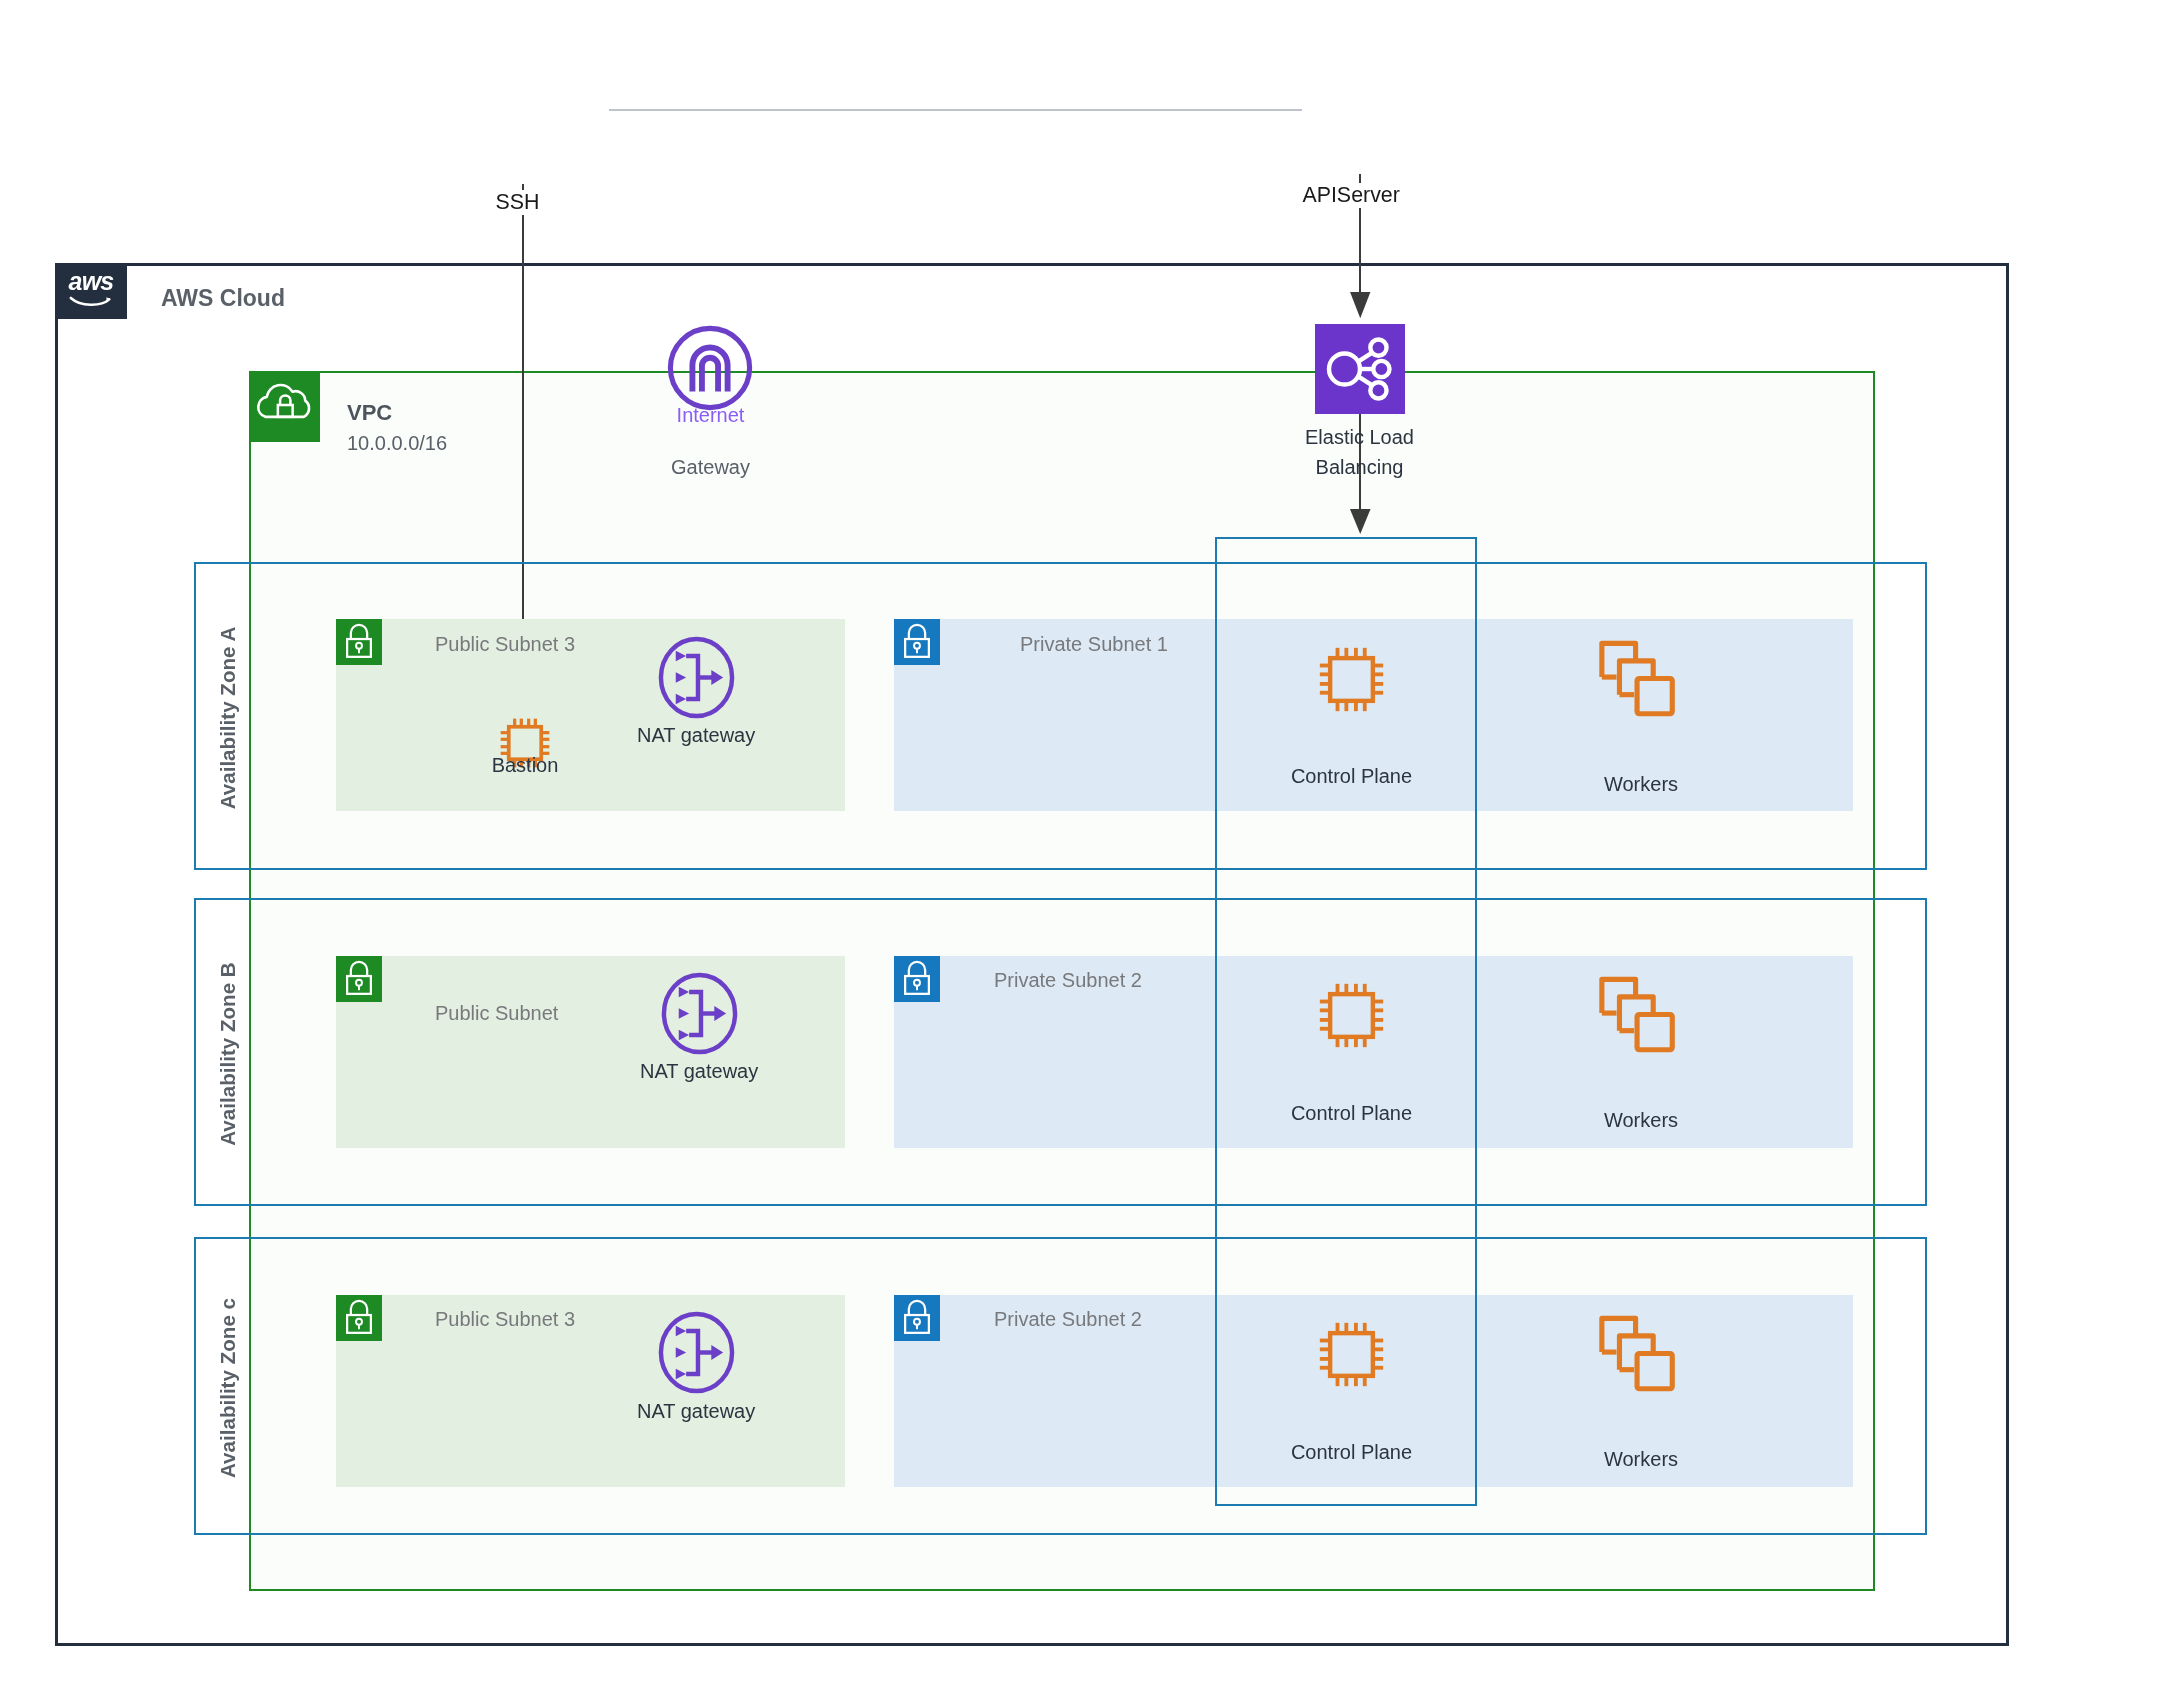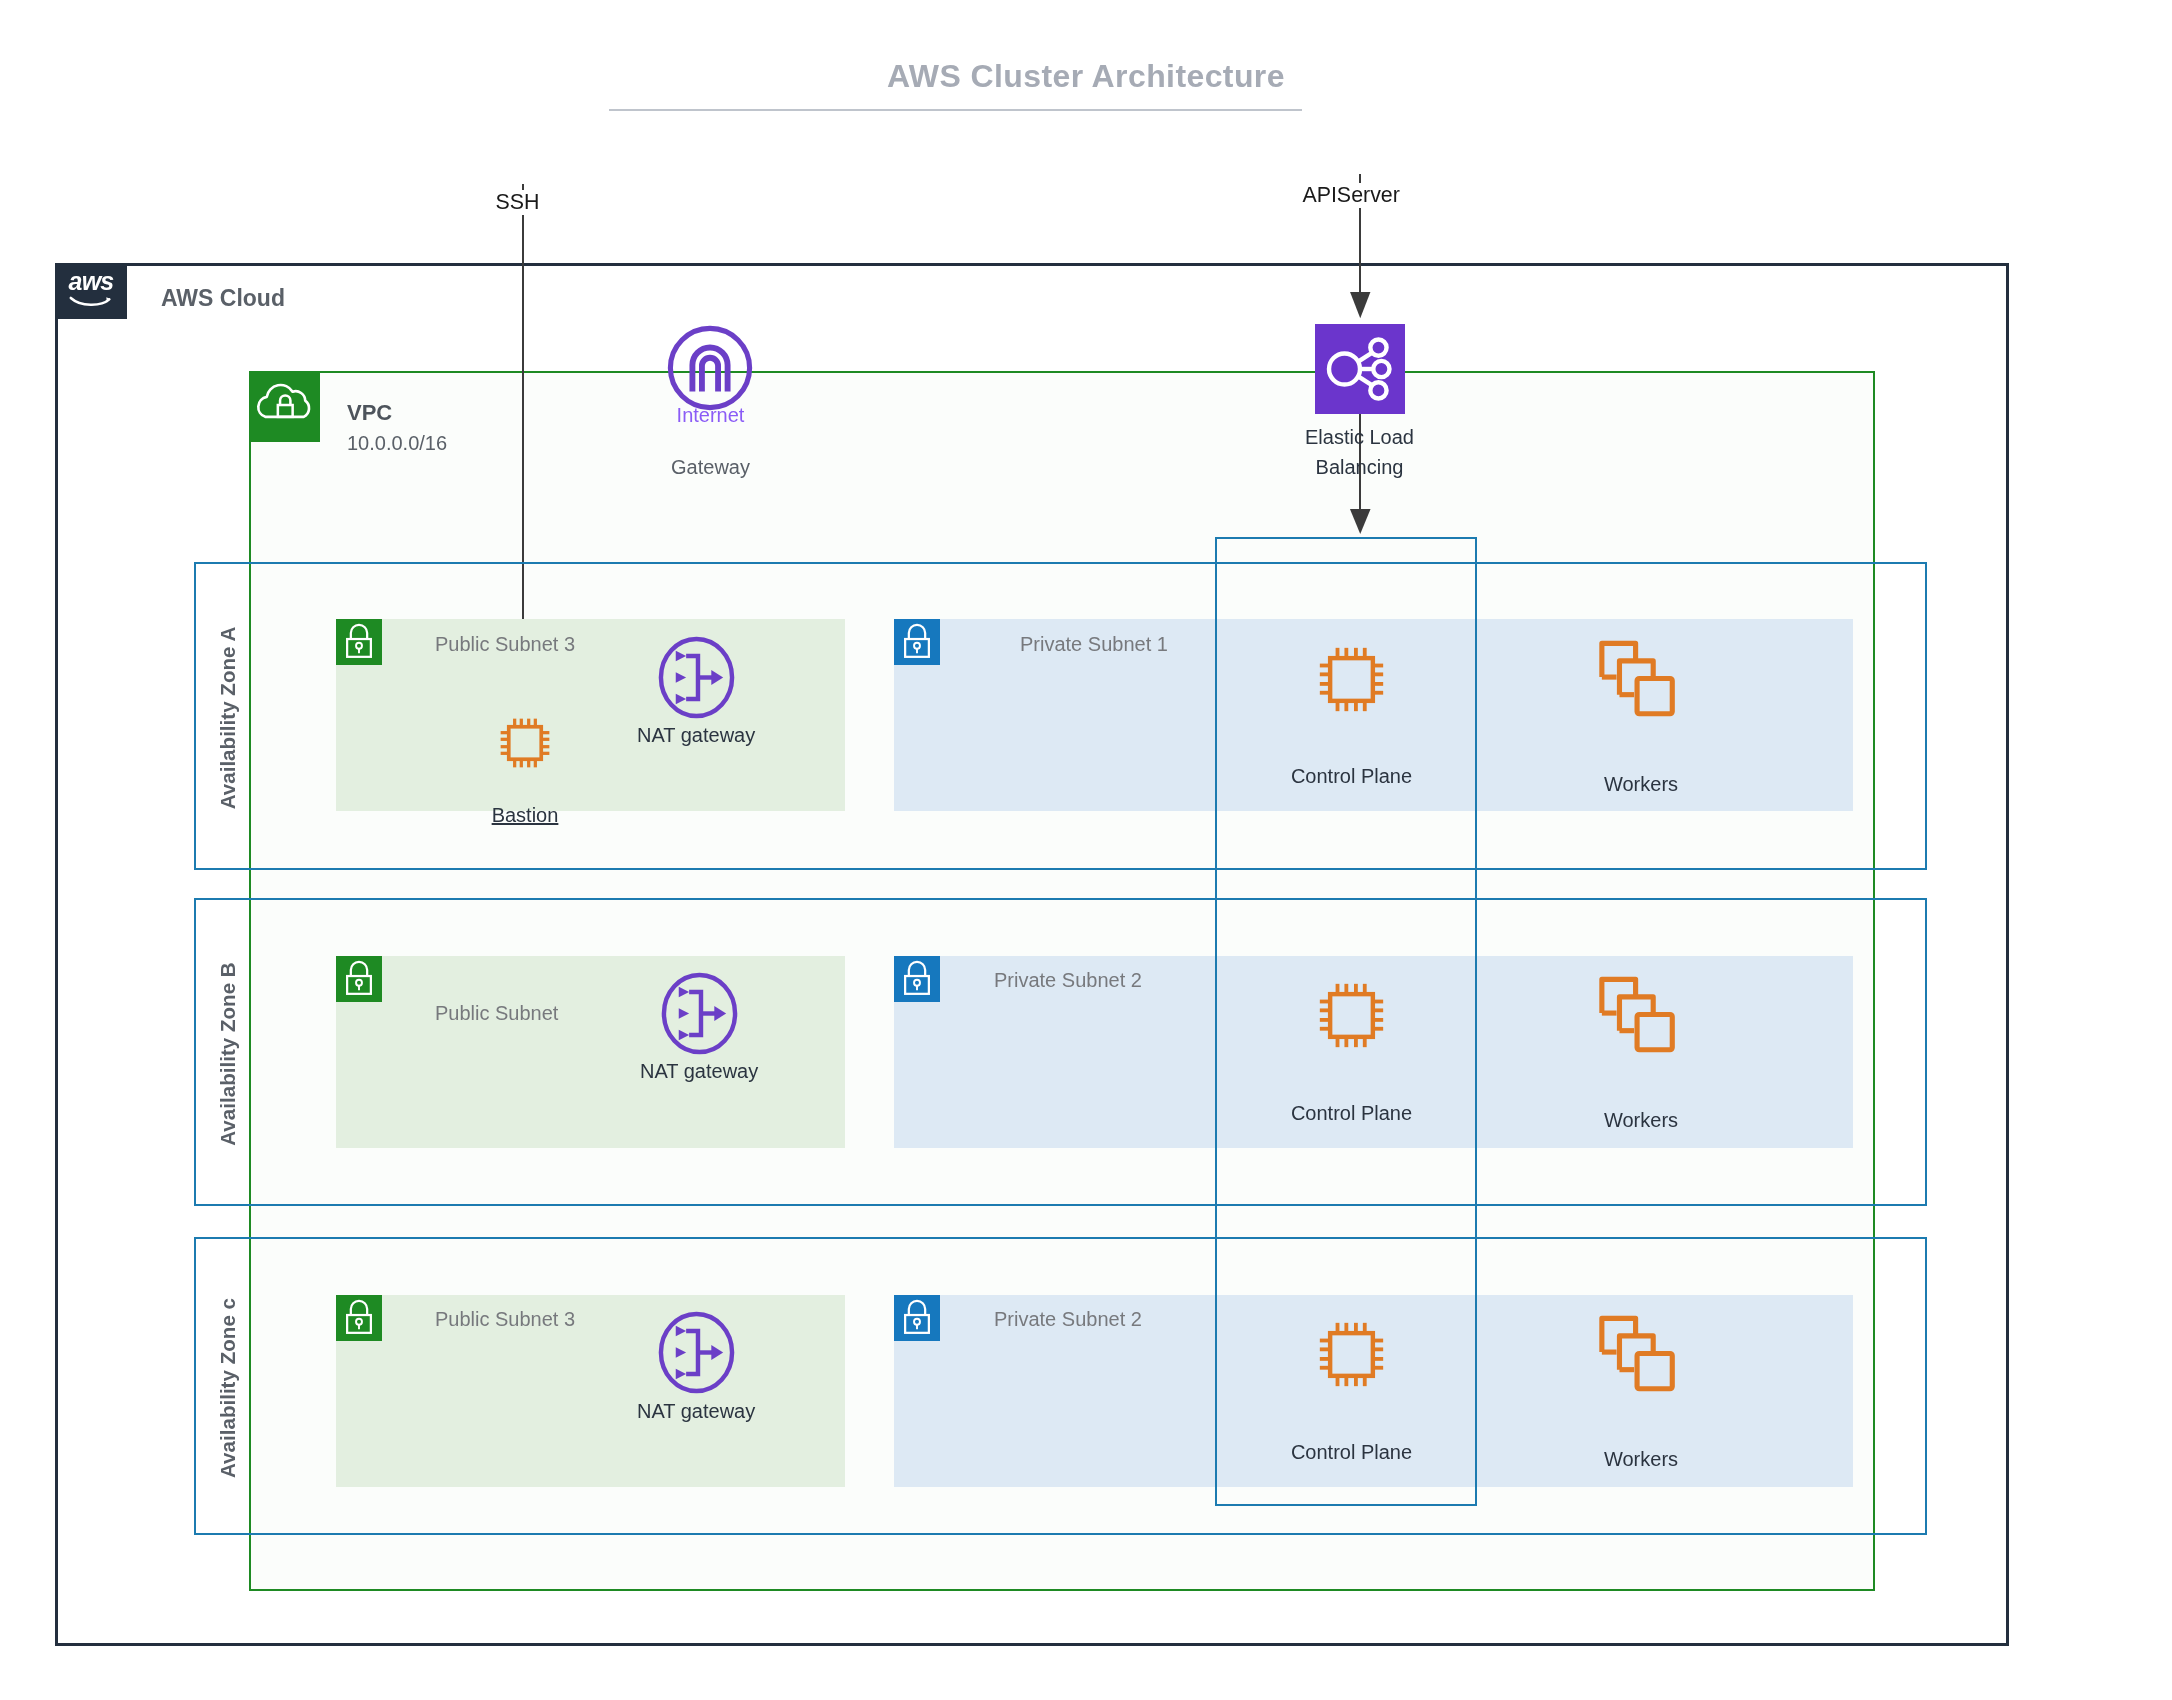--- a/index.html
+++ b/index.html
@@ -88,21 +88,20 @@
     padding:0 4.4px;
   }
 
   svg{display:block;overflow:visible;}
 </style>
 </head>
 <body>
 
 <div id="canvas">
 
-  <div class="title">AWS Cluster Architecture</div>
   <div class="title-rule"></div>
 
   <div class="aws-cloud"></div>
   <div class="aws-logo">
     <div class="aws-word">aws</div>
     <svg class="aws-smile" viewBox="0 0 58 18">
       <path d="M1,4 C14,16 42,16 53,6" fill="none" stroke="#ffffff" stroke-width="3.4" stroke-linecap="round"></path>
       <path d="M49,3 L55,5.5 L50,10" fill="#ffffff"></path>
     </svg>
   </div>
@@ -197,21 +196,21 @@
       <line x1="20" y1="28" x2="9" y2="28"></line>
         <line x1="20" y1="37" x2="9" y2="37"></line>
       <line x1="20" y1="47" x2="9" y2="47"></line>
         <line x1="20" y1="56" x2="9" y2="56"></line>
       <line x1="64" y1="28" x2="75" y2="28"></line>
         <line x1="64" y1="37" x2="75" y2="37"></line>
       <line x1="64" y1="47" x2="75" y2="47"></line>
         <line x1="64" y1="56" x2="75" y2="56"></line>
     </g>
   </svg>
-  <div class="node-label" style="left:466px;top:804px;width:118px;text-decoration:underline;">Bastion</div>
+  <div class="node-label" style="left:466px;top:754px;width:118px;">Bastion</div>
 
   <div class="subnet-band private" style="left:894px;top:619px;width:959px;height:192px;"></div>
   <div class="subnet-icon blue" style="left:894px;top:619px;">
     <svg viewBox="0 0 62 62" width="46" height="46">
       <rect x="15" y="27" width="32" height="24" fill="none" stroke="#ffffff" stroke-width="3"></rect>
       <path d="M20,27 v-8 a11,11 0 0,1 22,0 v8" fill="none" stroke="#ffffff" stroke-width="3"></path>
       <circle cx="31" cy="36" r="4" fill="none" stroke="#ffffff" stroke-width="2.6"></circle>
       <line x1="31" y1="40" x2="31" y2="46" stroke="#ffffff" stroke-width="2.6"></line>
     </svg>
   </div>

